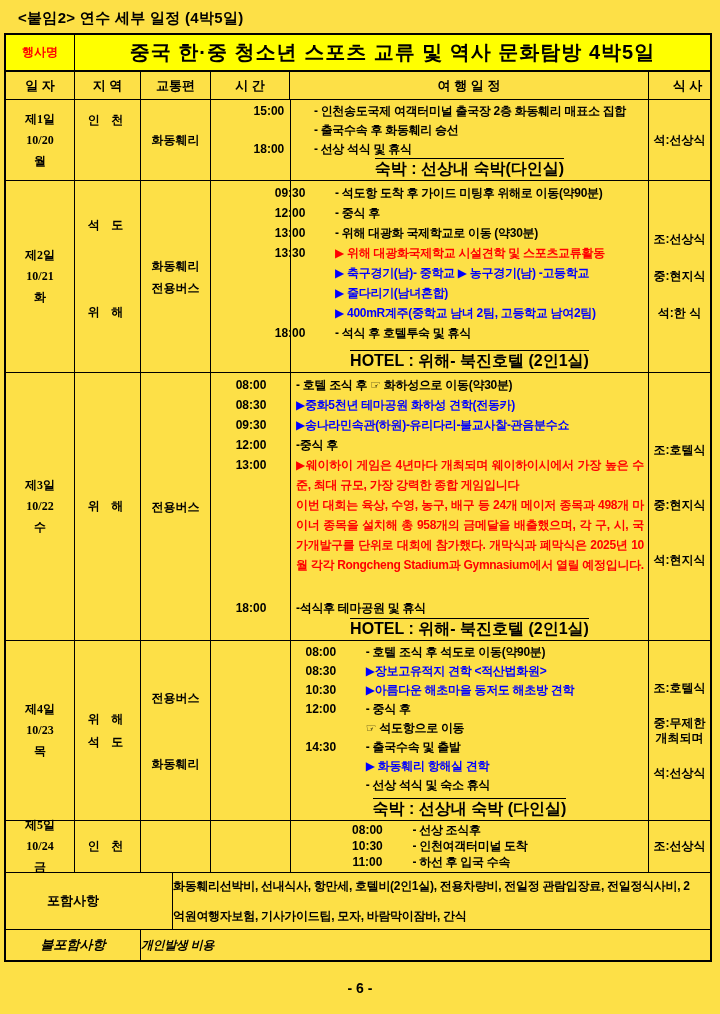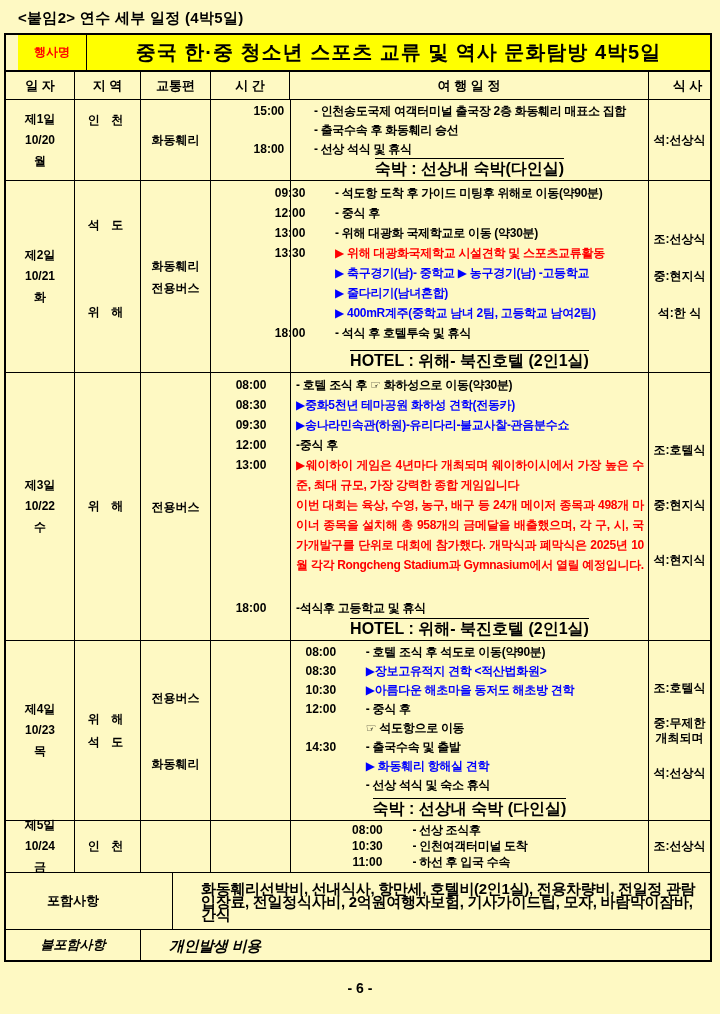--- a/index.html
+++ b/index.html
@@ -1,46 +1,46 @@
 <!DOCTYPE html>
 <html><head>
 <meta charset="utf-8">
 <style>
   * { margin:0; padding:0; box-sizing:border-box; }
   html,body { background:#fff; }
   .page {
-    position:relative; width:720px; height:1014px; background:#fef9c3;
+    position:relative; width:720px; height:1014px; background:#fde047;
     font-family:"Liberation Sans","DejaVu Sans",sans-serif;
     font-weight:bold; color:#000; overflow:hidden;
   }
   .doc-title { position:absolute; left:18px; top:9px; font-size:15px; letter-spacing:.3px; }
 
   .tbl { position:absolute; left:4px; top:33px; width:708px; border:2px solid #000;
          display:flex; flex-direction:column; }
   .row { display:flex; flex-shrink:0; }
   .row > div + div { border-left:1px solid #000; }
 
   .w-date{width:68px;} .w-region{width:66px;} .w-trans{width:70px;}
   .w-time{width:79px;} .w-meal{width:62px;padding-left:16px;} .grow{flex:1;}
 
-  .event-row { height:35px; background:#ffff00;margin-left:12px; }
+  .event-row { height:35px; background:#ffff00; }
   .event-label { display:flex; align-items:center; justify-content:center;
                  color:#ff0000; font-size:12px; }
   .event-title { display:flex; align-items:center; justify-content:center;
                  font-size:20px; letter-spacing:1px; }
 
   .header-row { height:29px; border-top:2px solid #000; font-size:13px; }
   .header-row > div { display:flex; align-items:center; justify-content:center; }
 
   .day-row { border-top:1px solid #000; }
   .day-1{height:81px;} .day-2{height:192px;} .day-3{height:268px;}
   .day-4{height:180px;} .day-5{height:52px;}
 
   .c { display:flex; flex-direction:column; align-items:center; font-size:12px; }
-  .date { justify-content:center; line-height:21px; }
+  .date { justify-content:center; line-height:21px;font-family:Liberation Serif, serif; }
   .region { justify-content:center; line-height:23px; letter-spacing:4px; }
   .day-1 .region { justify-content:flex-start; padding-top:9px; }
   .day-2 .region { justify-content:flex-start; padding-top:33px; gap:64px; }
   .transport { justify-content:center; line-height:22px; }
   .day-4 .transport { gap:44px; }
 
   .main { flex:1; position:relative; display:flex; flex-direction:column; }
   .main::before { content:""; position:absolute; left:79px; top:0; bottom:0;
                   width:1px; background:#000; }
   .sched { flex:1; display:flex; flex-direction:column; padding-top:2px; overflow:hidden; }
@@ -57,21 +57,21 @@
 
   .meal { justify-content:center; text-align:center; line-height:15px; font-size:12px;
           padding:0 2px; }
   .day-2 .meal{gap:22px;} .day-3 .meal{gap:40px; justify-content:flex-start; padding-top:70px;}
   .day-4 .meal{gap:20px;}
 
   .inc-row { border-top:1px solid #000; }
   .inc-row.first { height:57px;gap:32px; } .inc-row.second { height:31px;font-style:italic; }
   .inc-label { width:134px; display:flex; align-items:center; justify-content:center;
                font-size:13px; }
-  .inc-text { flex:1; padding:0 10px 0 28px; font-size:15px; line-height:13px;
+  .inc-text { flex:1; padding:0 10px 0 0; font-size:12px; line-height:30px;
               letter-spacing:-.3px; display:flex; flex-direction:column; justify-content:center; }
 
   .page-num { position:absolute; left:0; right:0; top:980px; text-align:center; font-size:14px; }
 </style>
 </head>
 <body>
 
 <div class="page">
 
   <div class="doc-title">&lt;붙임2&gt; 연수 세부 일정 (4박5일)</div>
@@ -213,21 +213,21 @@
               <div class="srow">
                 <div class="t">13:00</div>
                 <div class="x red">▶웨이하이 게임은 4년마다 개최되며 웨이하이시에서 가장 높은 수준, 최대 규모, 가장 강력한 종합 게임입니다</div>
               </div>
               <div class="srow">
                 <div class="t"></div>
                 <div class="x red">이번 대회는 육상, 수영, 농구, 배구 등 24개 메이저 종목과 498개 마이너 종목을 설치해 총 958개의 금메달을 배출했으며, 각 구, 시, 국가개발구를 단위로 대회에 참가했다. 개막식과 폐막식은 2025년 10월 각각 Rongcheng Stadium과 Gymnasium에서 열릴 예정입니다.</div>
               </div>
               <div class="srow">
                 <div class="t">18:00</div>
-                <div class="x ">-석식후 고등학교 및 휴식</div>
+                <div class="x ">-석식후 테마공원 및 휴식</div>
               </div>
             </div>
             <div class="lodge">HOTEL : 위해- 북진호텔 (2인1실)</div>
           </div>
           <div class="c w-meal meal">
             <div>조:호텔식</div>
             <div>중:현지식</div>
             <div>석:현지식</div>
           </div>
         </div><div class="row day-row day-4">

